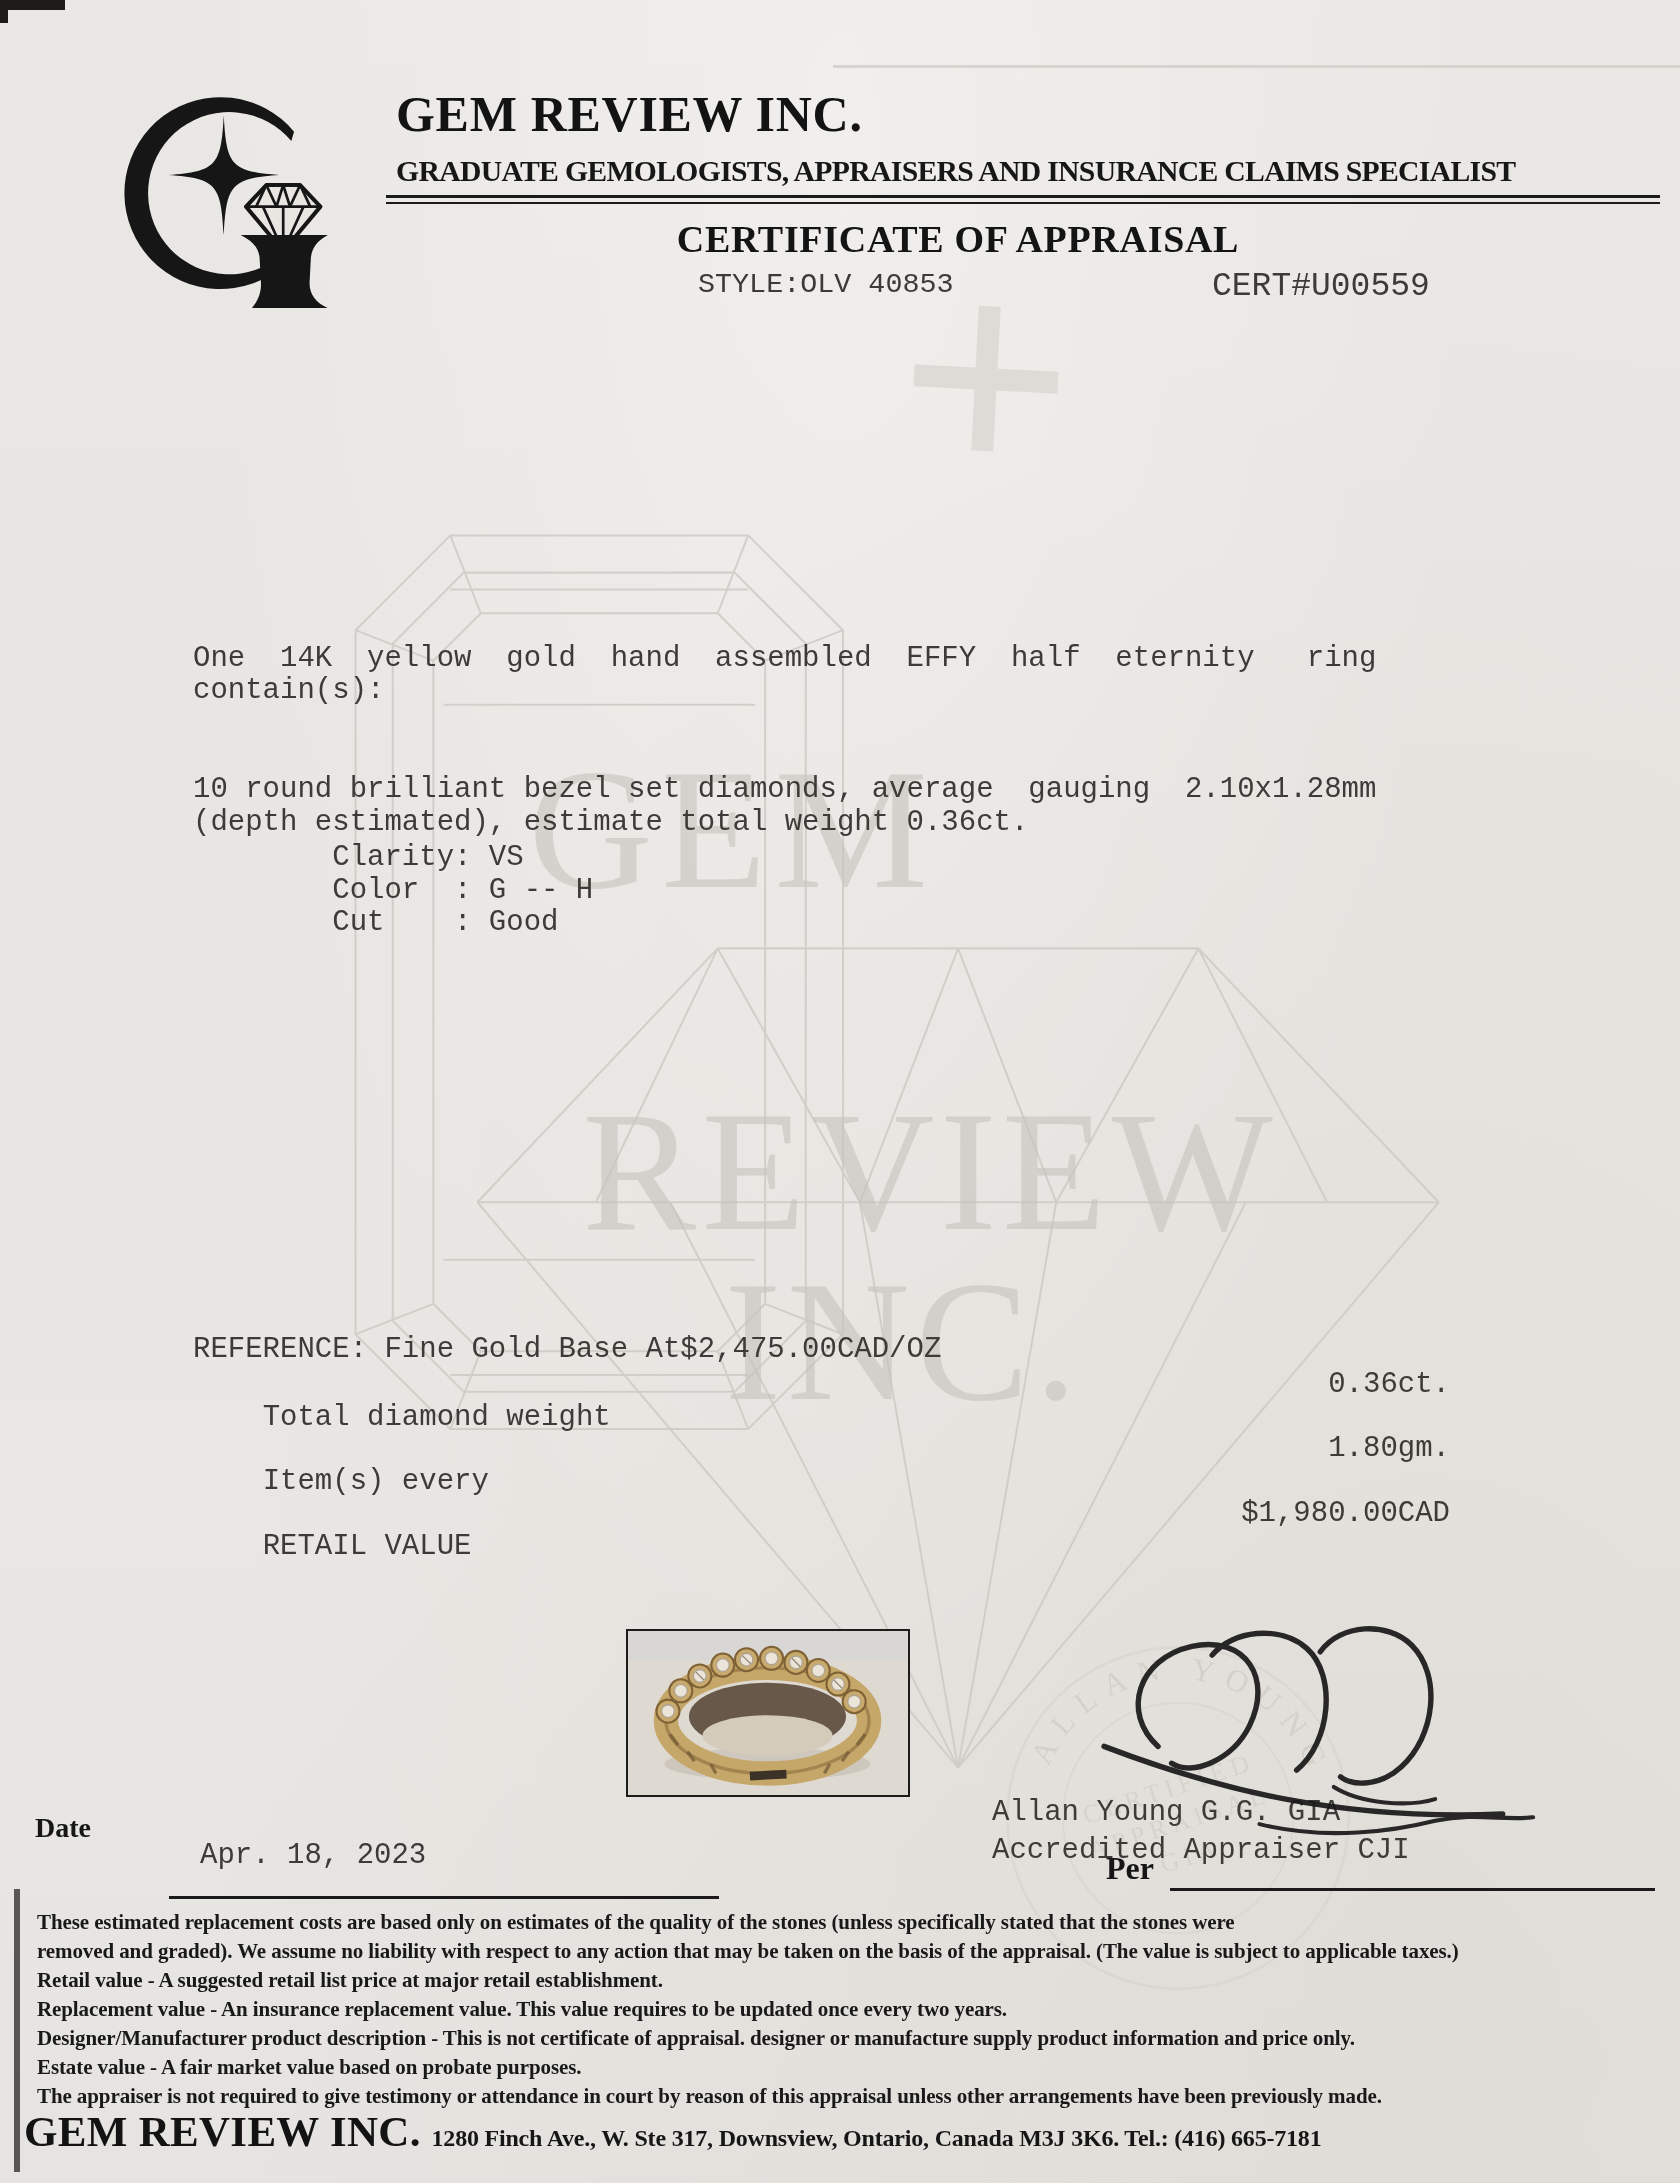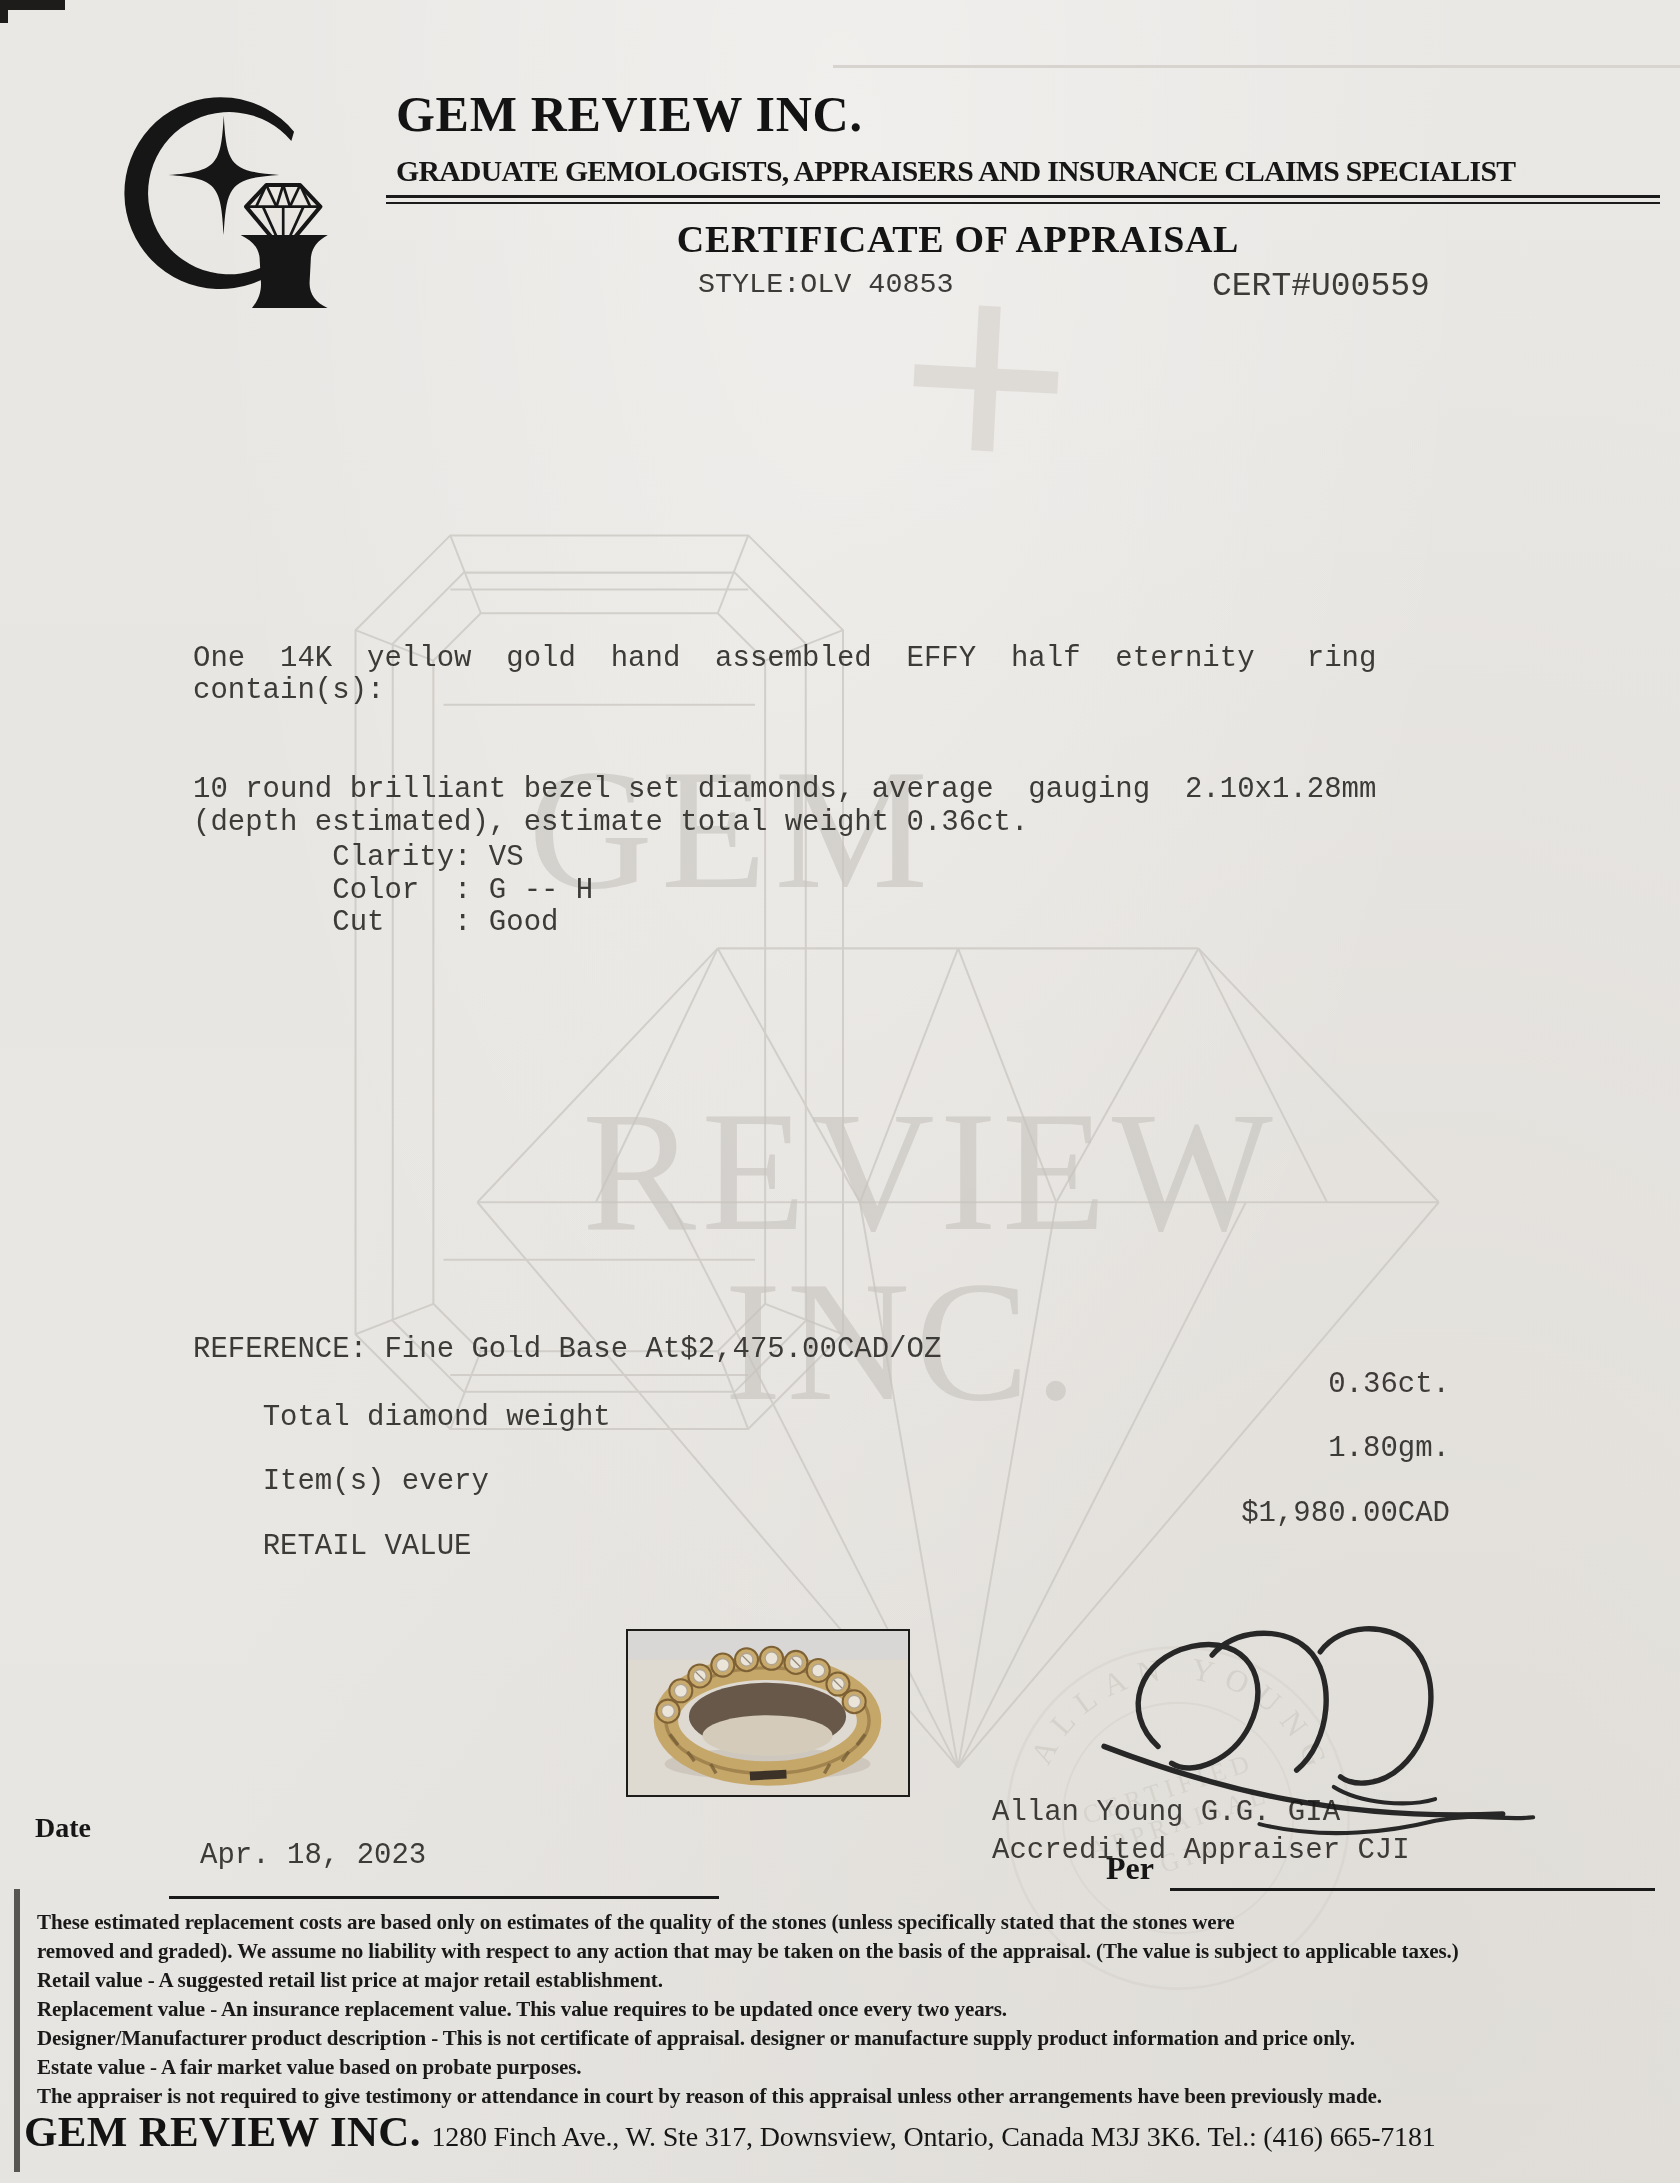--- a/index.html
+++ b/index.html
@@ -44,21 +44,21 @@
   #per-underline{left:1170px;top:1888px;width:485px;height:2.7px;background:#1a1a1a;}
   #date-label{left:35px;top:1812px;font-size:28px;}
   #date-underline{left:169px;top:1896px;width:550px;height:2.7px;background:#1a1a1a;}
   #date-value{left:200px;top:1839px;font-size:29px;}
 
   
   #disclaimers{left:37px;top:1908px;width:1639px;}
   .disc{font-size:21px;font-weight:bold;color:#191919;line-height:29px;white-space:nowrap;letter-spacing:-0.1px;}
   #footer{left:24px;top:2107px;display:flex;align-items:baseline;gap:10.8px;white-space:nowrap;}
   #footer-company{font-size:43px;font-weight:bold;color:#131313;letter-spacing:0.3px;}
-  #footer-address{font-size:28px;font-weight:normal;color:#161616;letter-spacing:-0.2px;}
+  #footer-address{font-size:24px;font-weight:bold;color:#161616;letter-spacing:-0.2px;}
 
   
   #corner-mark-a{left:0;top:0;width:65px;height:9.5px;background:#1d1c1b;}
   #corner-mark-b{left:0;top:0;width:8.1px;height:23px;background:#1d1c1b;}
   #streak-tr{left:833px;top:65px;width:848px;height:2.7px;background:#d7d4cf;}
   #edge-left{left:13.5px;top:1889px;width:6.1px;height:283px;background:#34322e;opacity:.8;}
   .embar{background:#dedbd6;}
   #emboss-v{left:975px;top:306px;width:21.7px;height:145px;transform:rotate(3deg);}
   #emboss-h{left:914px;top:368px;width:144px;height:21.7px;transform:rotate(3deg);}
 </style>

